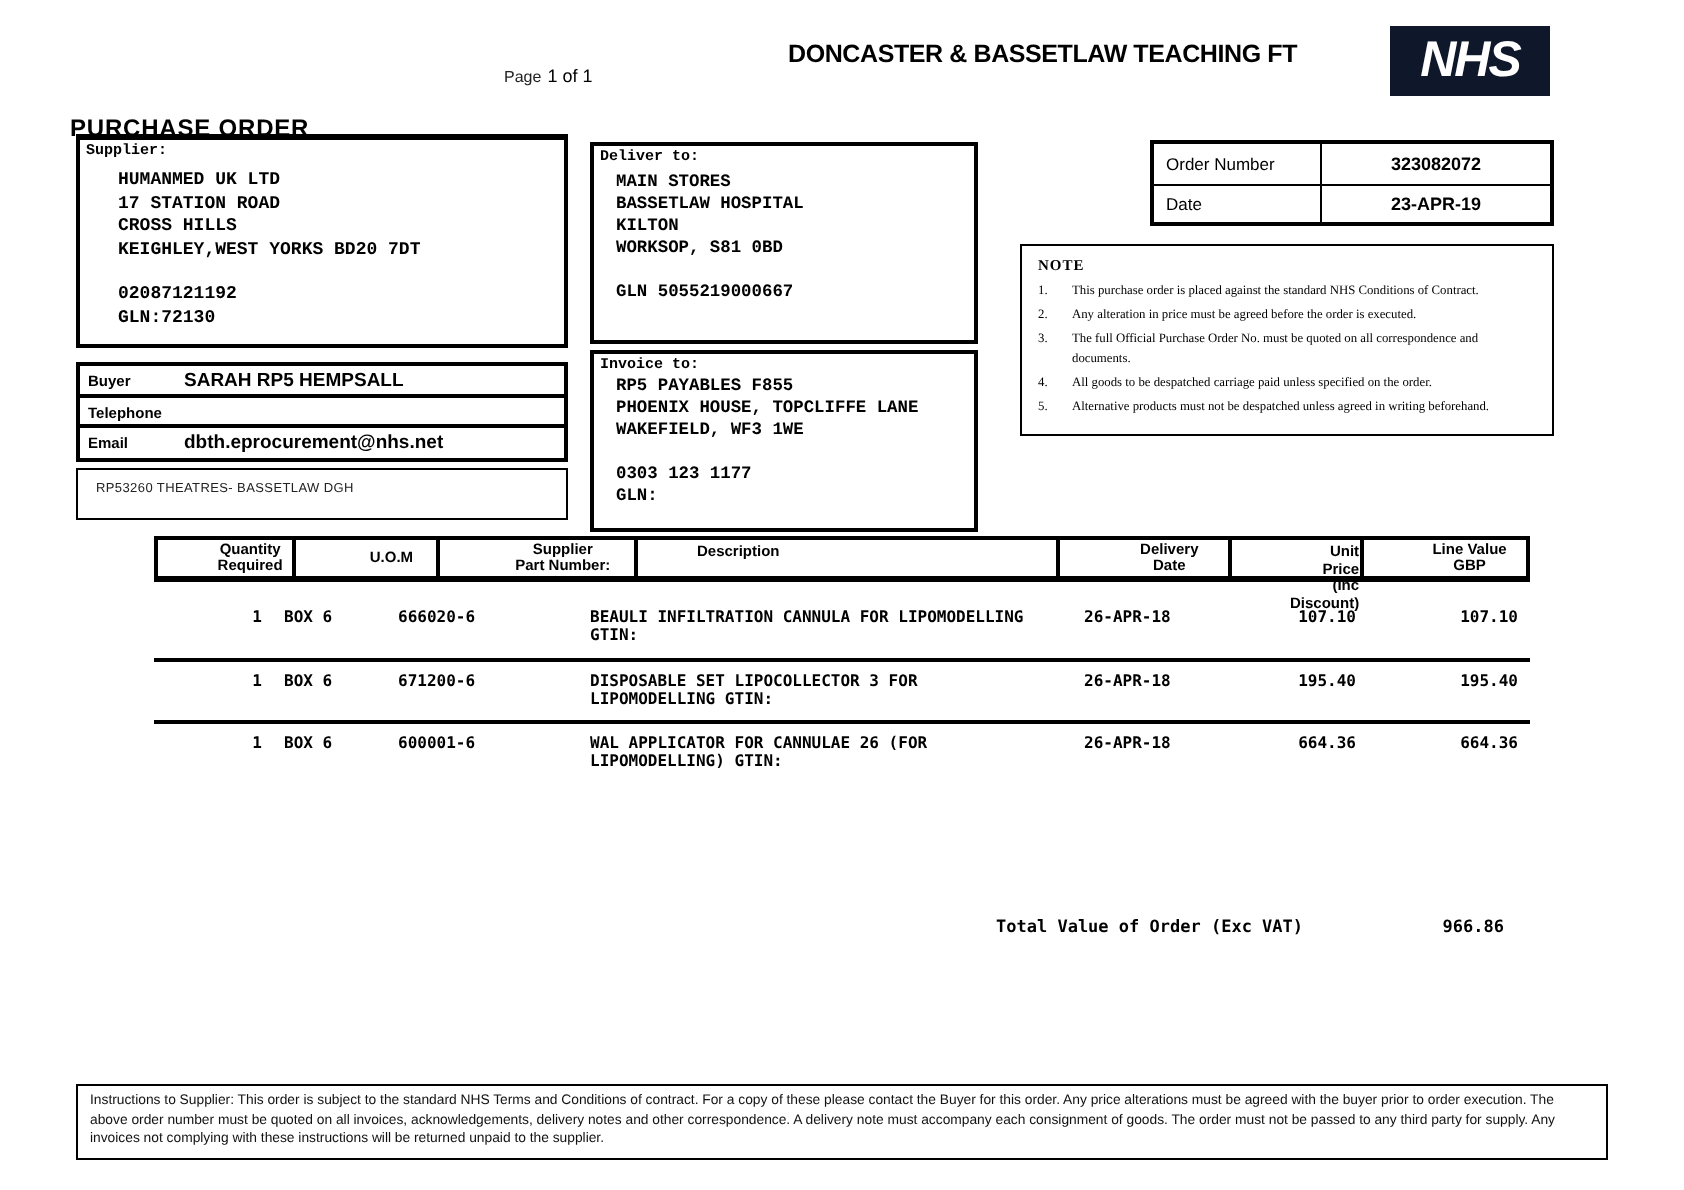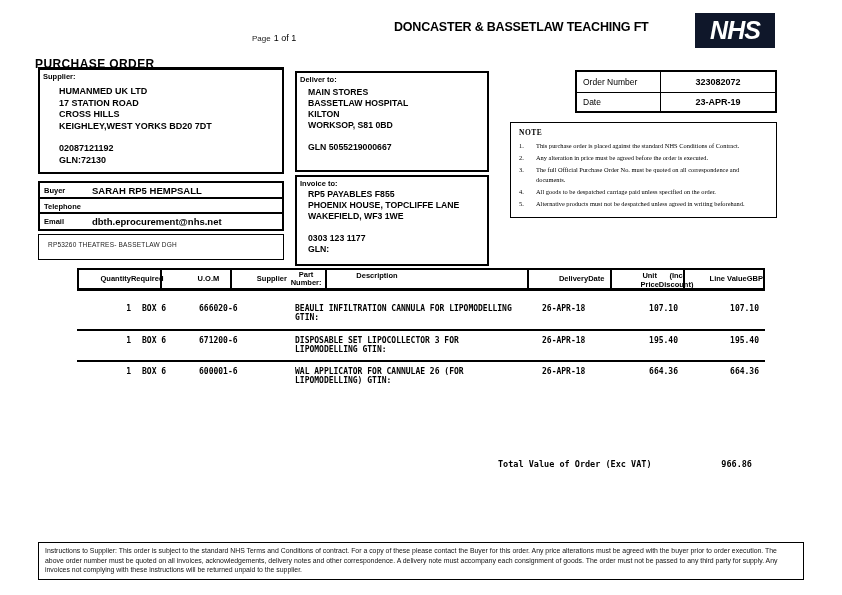--- a/index.html
+++ b/index.html
@@ -10,21 +10,21 @@
   
   .po-title{left:35px;top:28px;font-size:12px;font-weight:bold;letter-spacing:.4px;margin-top:29px;}
   .page-num{left:252px;top:33px;font-size:8px;color:#222;}
   .page-num .pn-val{font-size:9px;color:#000;margin-left:3px;}
   .trust{left:394px;top:20px;font-size:12.5px;font-weight:bold;letter-spacing:-.2px;}
   .nhs-logo{left:695px;top:13px;width:80px;height:35px;background:#0f172a;color:#fff;
             display:flex;align-items:center;justify-content:center;
             font-style:italic;font-weight:bold;font-size:25px;letter-spacing:-1px;}
 
   
-  .box{border:2px solid #000;box-sizing:border-box;background:#fff;}
+  .box{border:2px solid #000;box-sizing:border-box;background:#fff;font-family:Liberation Mono, monospace;}
   .box-label{font-size:7.5px;font-weight:bold;padding:2px 0 0 3px;}
   .addr-line{font-weight:bold;white-space:pre;min-height:11px;}
 
   .supplier-box{left:38px;top:67px;width:246px;height:107px;border-top-width:3px;}
   .supplier-lines{margin:5px 0 0 19px;font-size:9px;line-height:11.5px;}
 
   .deliver-box{left:295px;top:71px;width:194px;height:101px;}
   .deliver-lines{margin:3px 0 0 11px;font-size:8.7px;line-height:11px;}
 
   .invoice-box{left:295px;top:175px;width:194px;height:91px;}
@@ -49,24 +49,24 @@
   .contact-row{border:2px solid #000;box-sizing:border-box;background:#fff;}
   .contact-lbl{position:absolute;left:4px;top:3px;font-size:7.5px;font-weight:bold;}
   .contact-val{position:absolute;left:52px;top:2px;font-size:9.5px;font-weight:bold;}
 
   .ref-box{left:38px;top:234px;width:246px;height:26px;border:1px solid #000;box-sizing:border-box;}
   .ref-text{margin:6px 0 0 9px;font-size:6.5px;color:#222;letter-spacing:.2px;}
 
   
   .items-header{left:77px;top:268px;width:688px;height:23px;display:flex;
                 border:2px solid #000;border-bottom-width:3px;box-sizing:border-box;}
-  .hcell{border-right:2px solid #000;box-sizing:border-box;display:flex;
+  .hcell{border-right:2px solid #000;box-sizing:border-box;display:flex;flex-direction:column;
          align-items:center;justify-content:center;font-size:7.5px;font-weight:bold;line-height:8.5px;text-align:center;margin-left:25px;}
   .hcell:last-child{border-right:none;}
-  .hcell.left{align-items:flex-start;justify-content:flex-start;padding:2px 0 0 4px;text-align:center;}
+  .hcell.left{align-items:flex-start;justify-content:flex-start;padding:2px 0 0 4px;text-align:right;}
 
   
   .item-row{left:77px;width:688px;display:flex;font-family:"DejaVu Sans Mono",monospace;
             font-size:8px;font-weight:bold;line-height:8.5px;}
   .c{box-sizing:border-box;flex:none;}
   .c-qty{width:58px;text-align:right;padding-right:4px;}
   .c-uom{width:62px;padding-left:7px;}
   .c-part{width:98px;padding-left:2px;}
   .c-desc{width:245px;padding-right:17px;}
   .c-date{width:80px;padding-left:2px;}

